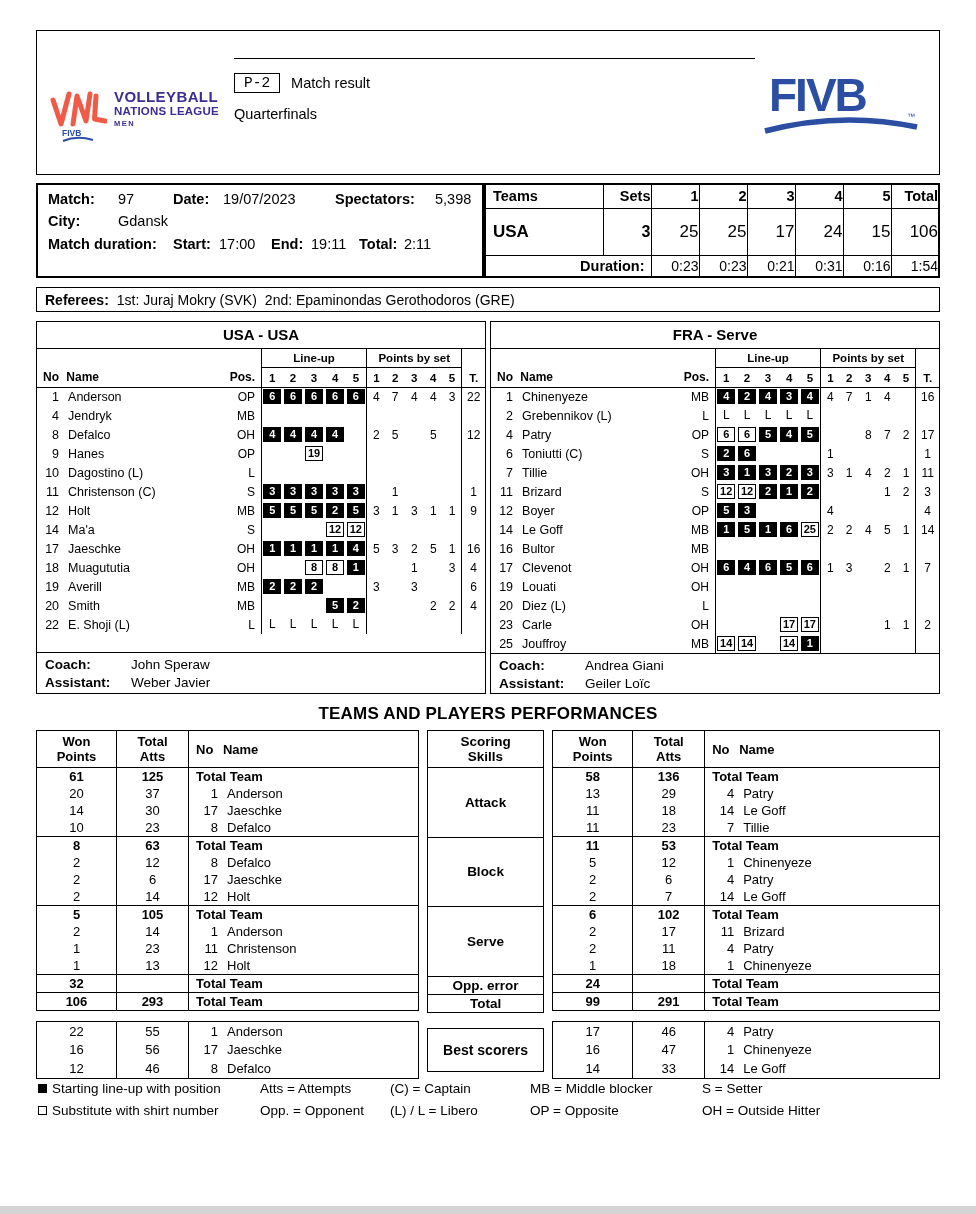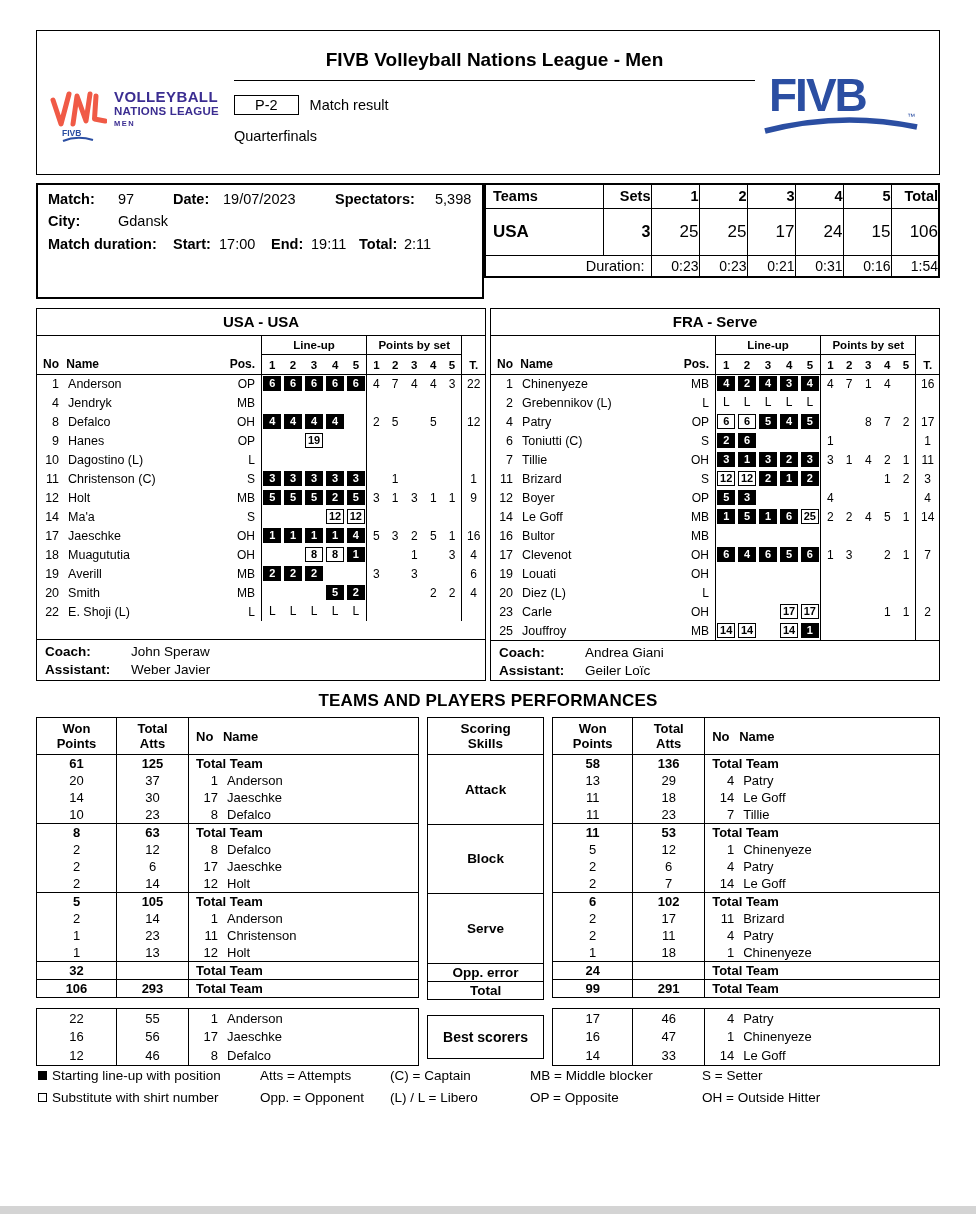--- a/index.html
+++ b/index.html
@@ -14,43 +14,43 @@
   .header-box { height: 145px; border: 1.5px solid #000; display: flex; padding: 10px 12px; }
   .vnl { width: 185px; display: flex; gap: 7px; align-items: flex-start; margin-top: 46px; }
   .vnl-text { color: #3b2d91; line-height: 1.05; padding-top: 2px; }
   .vnl-l1 { font-size: 15px; font-weight: bold; letter-spacing: .4px; }
   .vnl-l2 { font-size: 11.5px; font-weight: bold; letter-spacing: .2px; }
   .vnl-l3 { font-size: 7.5px; font-weight: bold; letter-spacing: 1.5px; margin-top: 3px; }
   .header-center { flex: 1; padding-top: 8px; }
   .h-title { text-align: center; font-size: 19px; font-weight: bold; }
   .h-rule { border-bottom: 1.5px solid #000; margin: 9px 0 14px; }
   .form-row { display: flex; align-items: center; gap: 11px; font-size: 14.5px; }
-  .p2 { border: 1.5px solid #000; padding: 1px 20px; }
+  .p2 { border: 1.5px solid #000; padding: 1px 9px; font-family: Liberation Mono, monospace; }
   .round { margin-top: 13px; font-size: 14.5px; }
   .fivb { width: 172px; display: flex; justify-content: center; padding-top: 28px; }
 
   
   .row2 { display: flex; margin-top: 8px; }
-  .info-box { width: 450px; height: 116px; border: 2px solid #000; padding: 3px 0 0 10px; }
+  .info-box { width: 450px; height: 95px; border: 2px solid #000; padding: 3px 0 0 10px; }
   .mi-row { display: flex; align-items: center; height: 22.3px; font-size: 14.5px; white-space: nowrap; }
   .lab { font-weight: bold; }
   .w70 { width: 70px; } .w55 { width: 55px; } .w50 { width: 50px; } .w112 { width: 112px; }
   .w100 { width: 100px; } .w125 { width: 125px; } .w46 { width: 46px; } .w52 { width: 52px; }
   .w40 { width: 40px; } .w48 { width: 48px; } .w45 { width: 45px; }
 
   .score-table { width: 454px; height: 95px; border-collapse: collapse; table-layout: fixed; }
   .score-table td { border: 1px solid #000; text-align: right; overflow: hidden; }
   .score-table { border: 2px solid #000; }
   .score-table thead td { font-size: 14.5px; font-weight: bold; height: 24px; }
   .score-table td.al { text-align: left; padding-left: 7px; }
   .score-table tbody td { font-size: 17px; height: 24px; }
   .score-table tbody td.team { font-weight: bold; font-size: 17px; }
   .score-table tbody td.sets { font-weight: bold; font-size: 16px; }
   .score-table tfoot td { font-size: 14px; height: 22px; }
-  .score-table tfoot td.durlab { font-weight: normal; text-align: right; padding-right: 6px; font-size: 14.5px; }
+  .score-table tfoot td.durlab { font-weight: bold; text-align: right; padding-right: 6px; font-size: 14.5px; }
 
   
   .ref-box { margin-top: 9px; border: 1.5px solid #000; height: 25px; display: flex; align-items: center; padding-left: 8px; font-size: 14px; gap: 8px; white-space: nowrap; }
 
   
   .rosters { display: flex; gap: 4px; margin-top: 9px; }
   .roster { width: 450px; height: 373px; border: 1.5px solid #000; display: flex; flex-direction: column; }
   .r-title { height: 27px; border-bottom: 1.5px solid #000; text-align: center; font-weight: bold; font-size: 15px; line-height: 26px; }
   .roster-table { border-collapse: collapse; table-layout: fixed; width: 100%; }
   .roster-table td { overflow: hidden; white-space: nowrap; }
@@ -126,21 +126,20 @@
         <text x="13" y="49" font-size="8.5" font-weight="bold" fill="#2b4ea2" font-family="Liberation Sans, sans-serif">FIVB</text>
         <path d="M14 54 Q28 48 44 53" fill="none" stroke="#2b4ea2" stroke-width="2"></path>
       </svg>
       <div class="vnl-text">
         <div class="vnl-l1">VOLLEYBALL</div>
         <div class="vnl-l2">NATIONS LEAGUE</div>
         <div class="vnl-l3">MEN</div>
       </div>
     </div>
     <div class="header-center">
-      <div class="h-title">FIVB Volleyball Nations League - Men</div>
       <div class="h-rule"></div>
       <div class="form-row">
         <span class="p2">P-2</span>
         <span>Match result</span>
       </div>
       <div class="round">Quarterfinals</div>
     </div>
     <div class="fivb">
       <svg width="160" height="72" viewBox="0 0 160 72">
         <text x="8" y="42" font-size="46" font-weight="bold" letter-spacing="-2" fill="#2b4ea2" font-family="Liberation Sans, sans-serif">FIVB</text>
@@ -218,20 +217,25 @@
           <td>0:23</td>
           <td>0:21</td>
           <td>0:31</td>
           <td>0:16</td>
           <td>1:54</td>
         </tr>
       </tfoot>
     </table>
   </div>
 
+  <div class="ref-box">
+    <span class="lab">Referees:</span>
+    <span>1st: Juraj Mokry (SVK)</span>
+    <span>2nd: Epaminondas Gerothodoros (GRE)</span>
+  </div>
 
   <div class="rosters">
     <div class="roster">
       <div class="r-title">USA - USA</div>
       <table class="roster-table">
         <colgroup>
           <col style="width:26px">
             <col style="width:156px">
             <col style="width:42px">
           <col style="width:21px">

